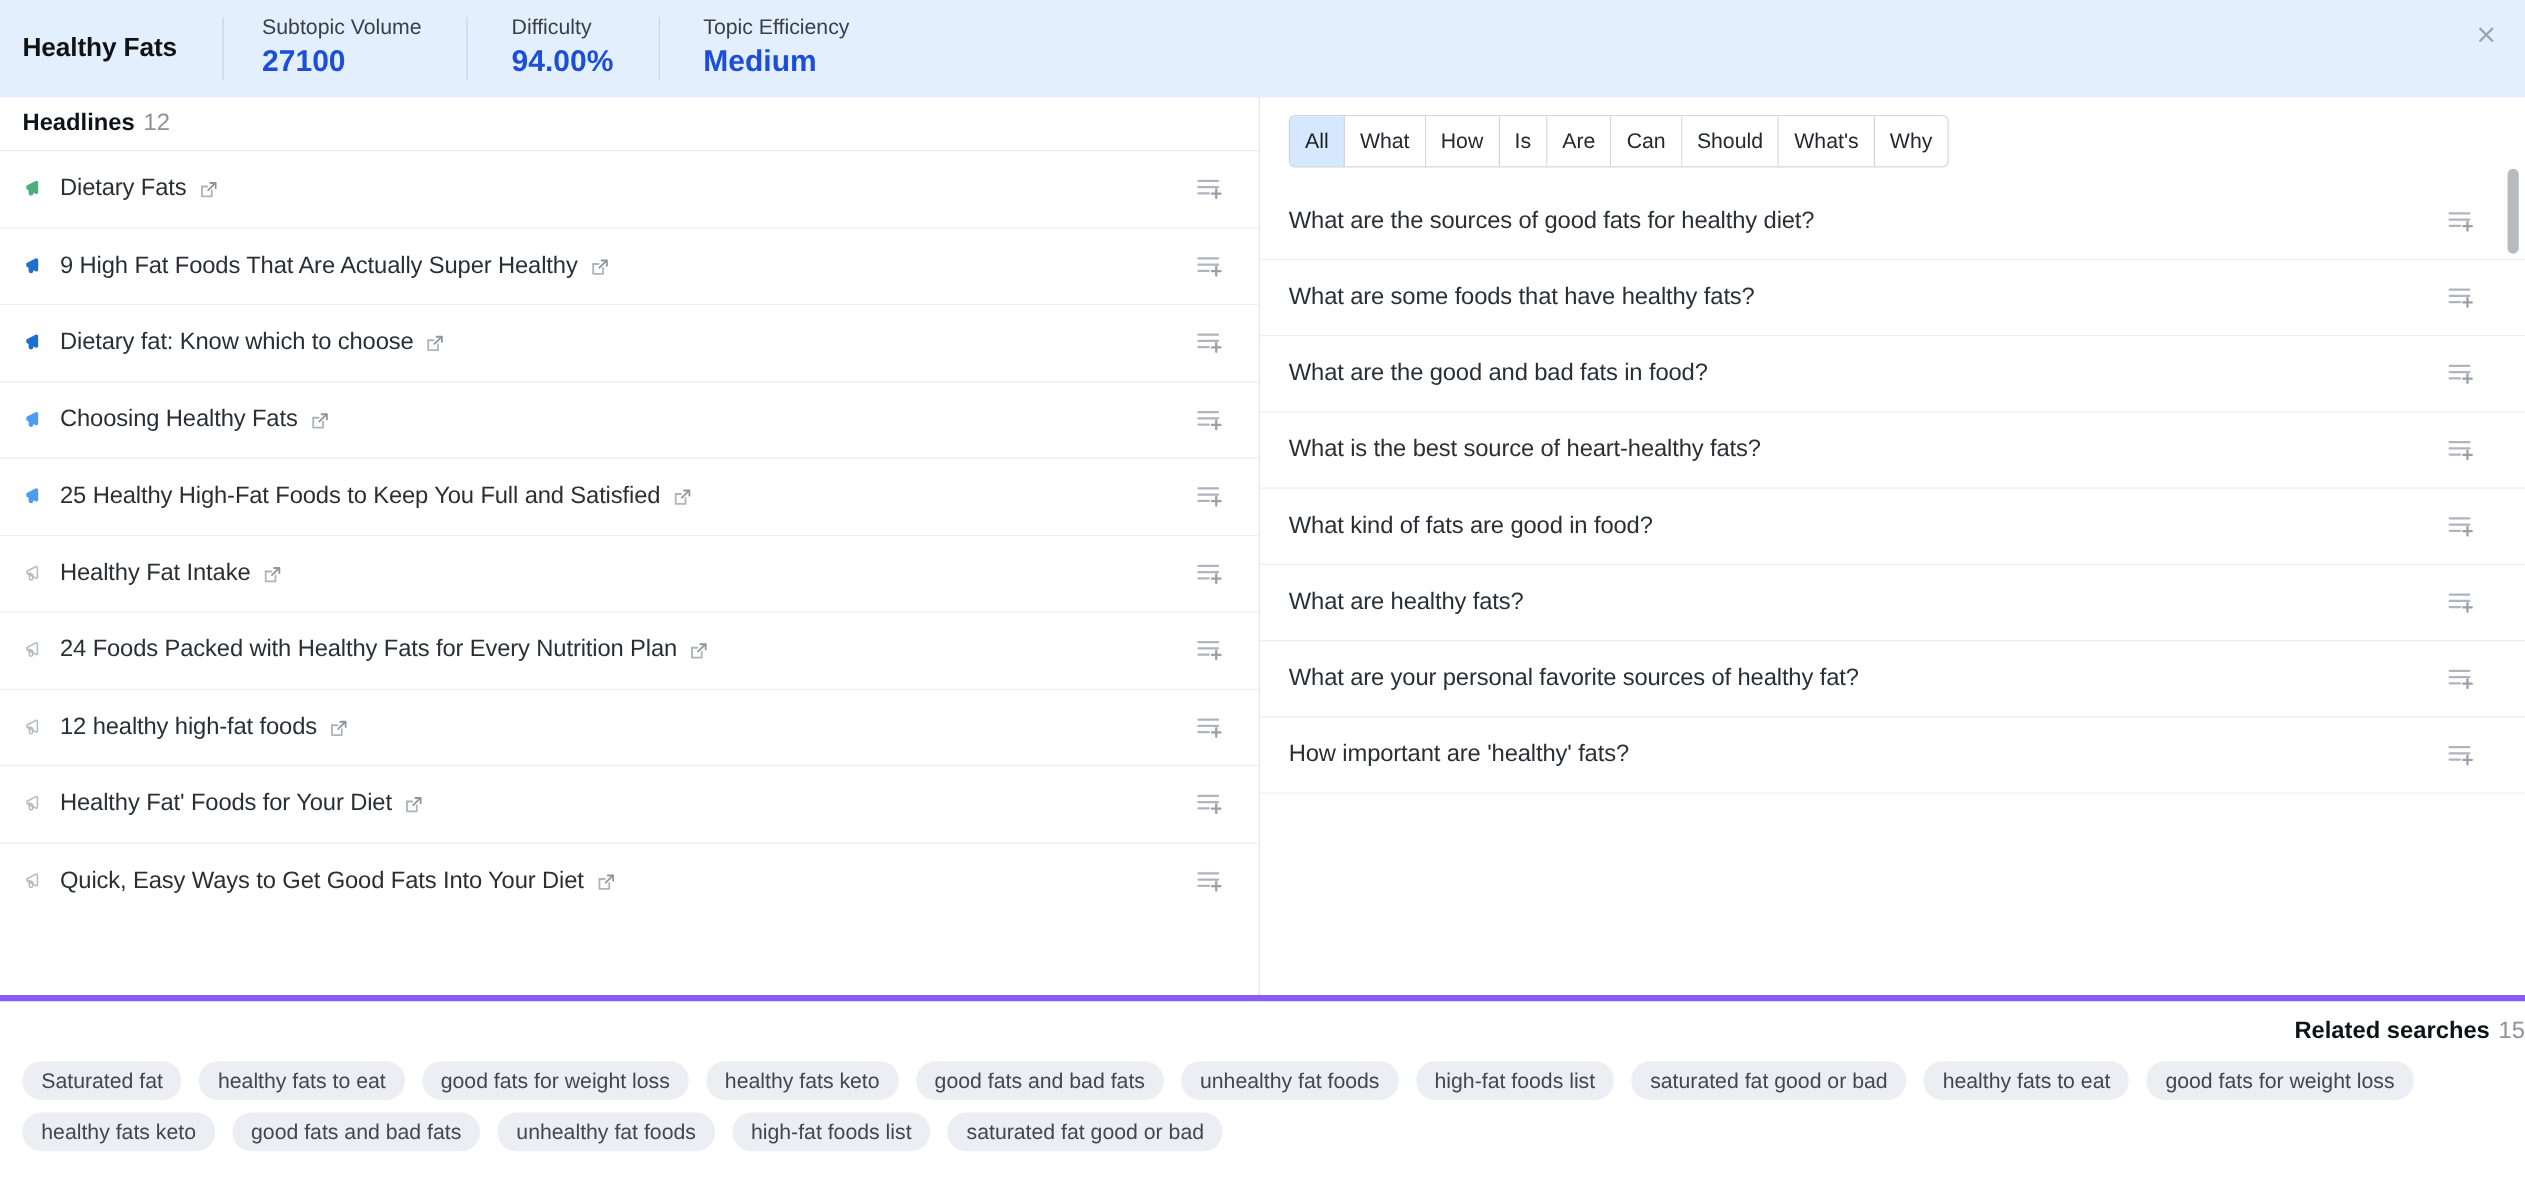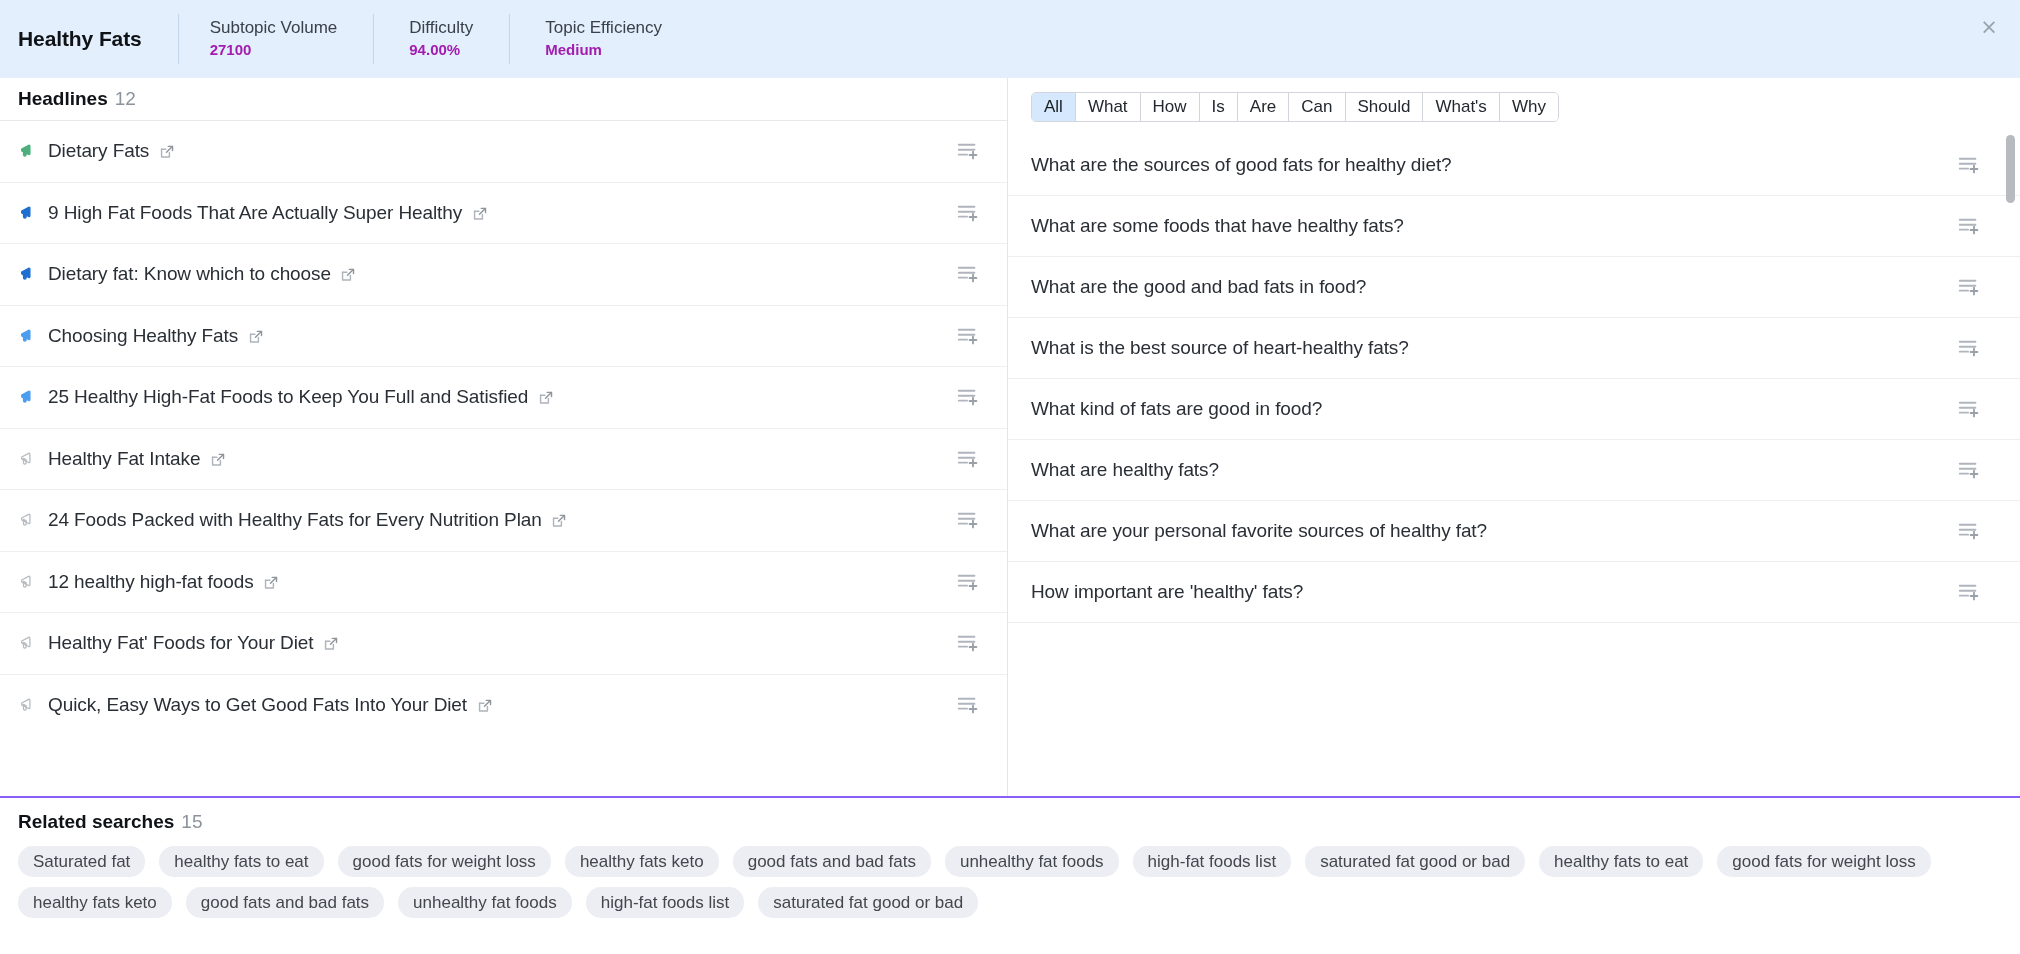--- a/index.html
+++ b/index.html
@@ -41,23 +41,23 @@
     background: #c3d6ea;
   }
   .hdr-metric-label {
     font-size: 17px;
     color: #3a4049;
     font-weight: normal;
     line-height: 1.35;
     white-space: nowrap;
   }
   .hdr-metric-value {
-    font-size: 15px;
+    font-size: 24px;
     font-weight: bold;
-    color: #a21caf;
+    color: #1d4ed8;
     line-height: 1.35;
     white-space: nowrap;
   }
   .m1 { padding-left: 32px; }
   .close-btn {
     position: absolute;
     right: 18px; top: 14px;
     width: 26px; height: 26px;
     display: flex; align-items: center; justify-content: center;
     font-size: 21px;
@@ -148,21 +148,21 @@
   }
   .seg-group {
     display: inline-flex;
     border: 1px solid #d2d6dc;
     border-radius: 5px;
     overflow: hidden;
     background: #fff;
   }
   .seg-btn {
     padding: 0 12px;
-    height: 28px;
+    height: 40px;
     display: flex; align-items: center; justify-content: center;
     font-size: 17px;
     color: #23282e;
     border-right: 1px solid #d2d6dc;
     background: #fff;
     cursor: pointer;
     white-space: nowrap;
   }
   .seg-btn:last-child { border-right: none; }
   .seg-btn.active {
@@ -193,23 +193,24 @@
     position: absolute;
     top: 57px; right: 5px;
     width: 9px; height: 68px;
     background: #b7bbc0;
     border-radius: 5px;
     cursor: pointer;
   }
 
   
   .related {
-    border-top: 2px solid #8b5cf6;
+    border-top: 5px solid #8b5cf6;
     padding: 13px 0 0 18px;
     height: 118px;
+    text-align: right;
   }
   .rel-head {
     font-size: 19px;
     font-weight: bold;
     color: #0f1216;
     margin-bottom: 13px;
   }
   .rel-count {
     font-size: 19px;
     color: #8c939c;

